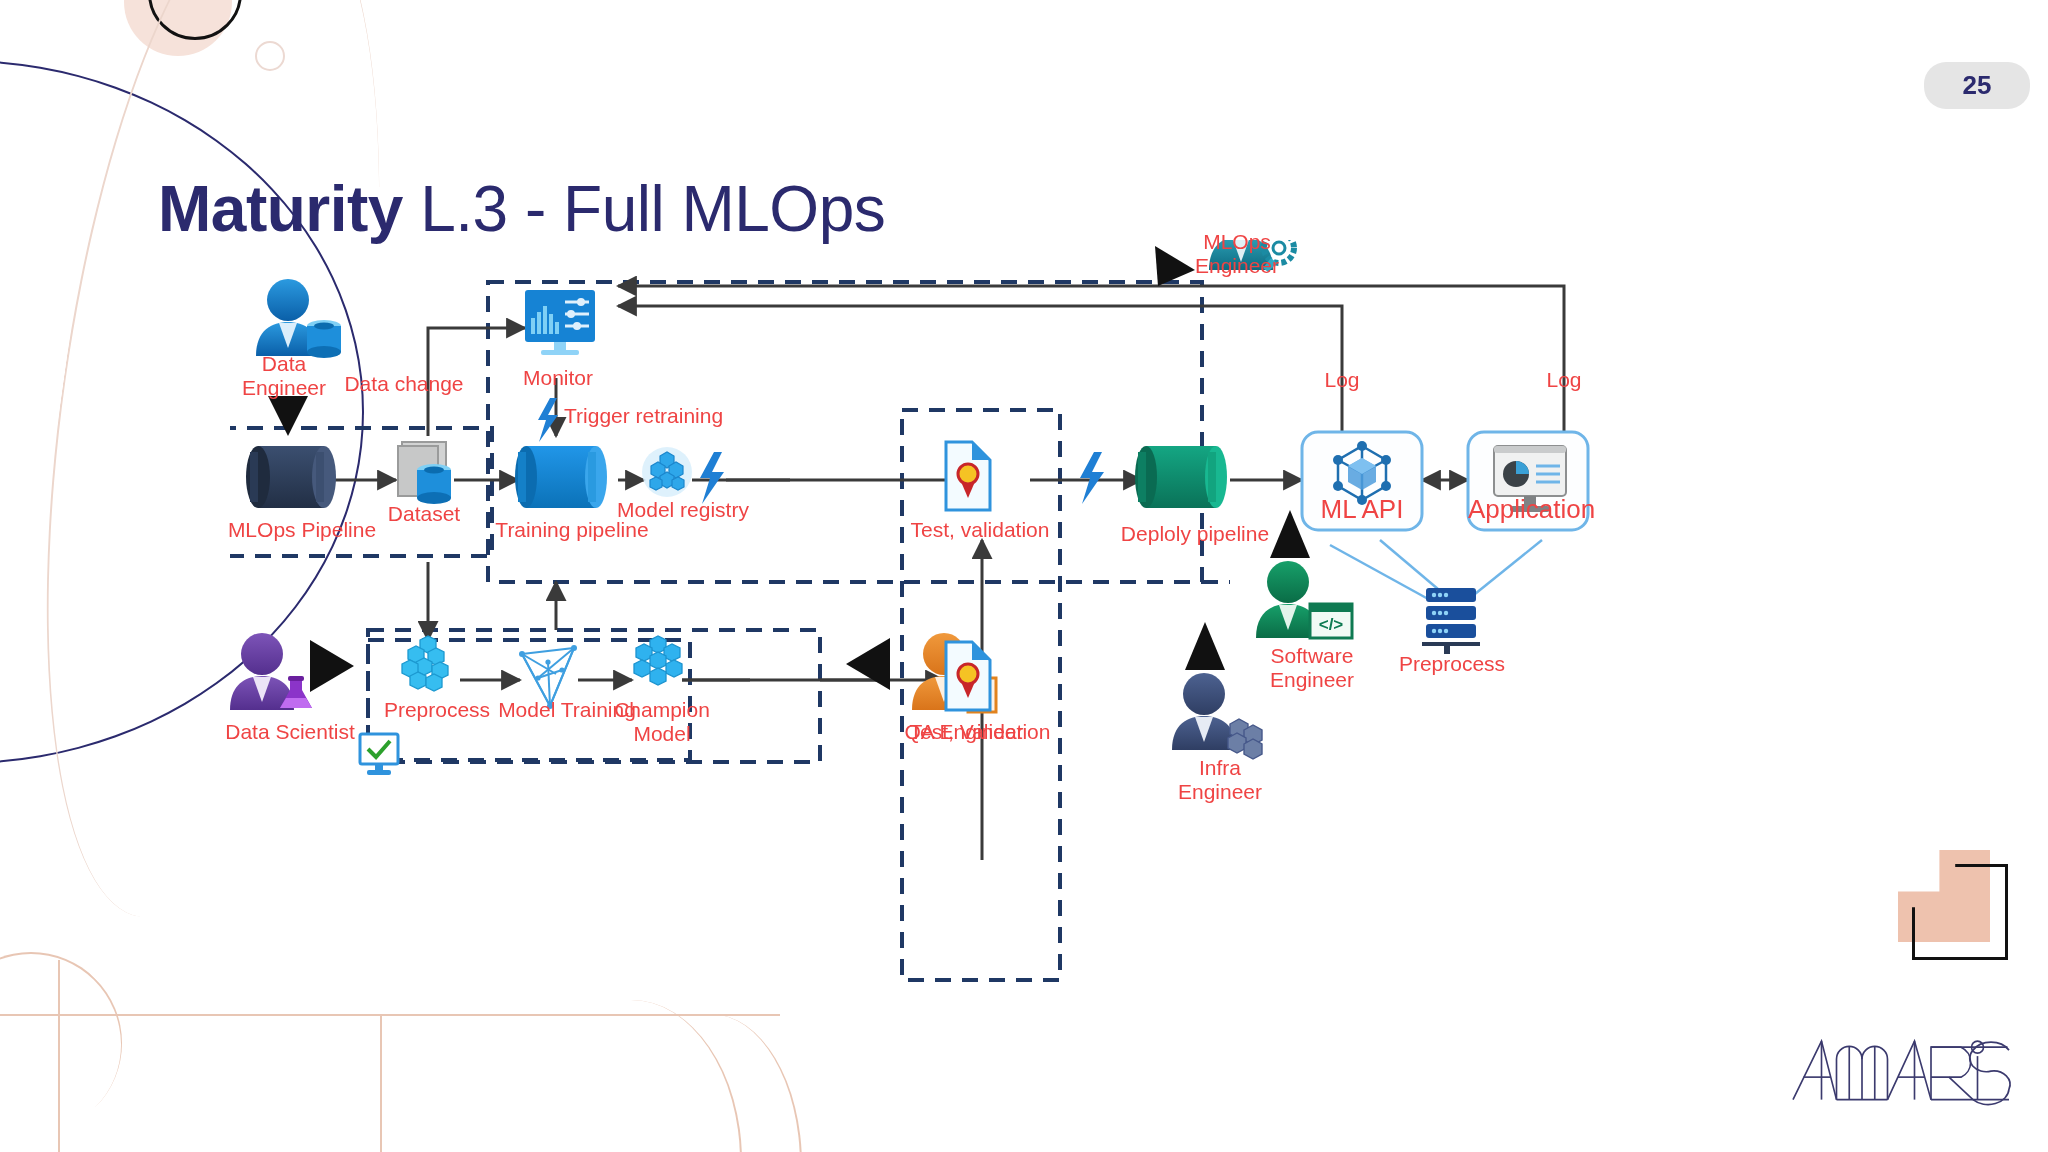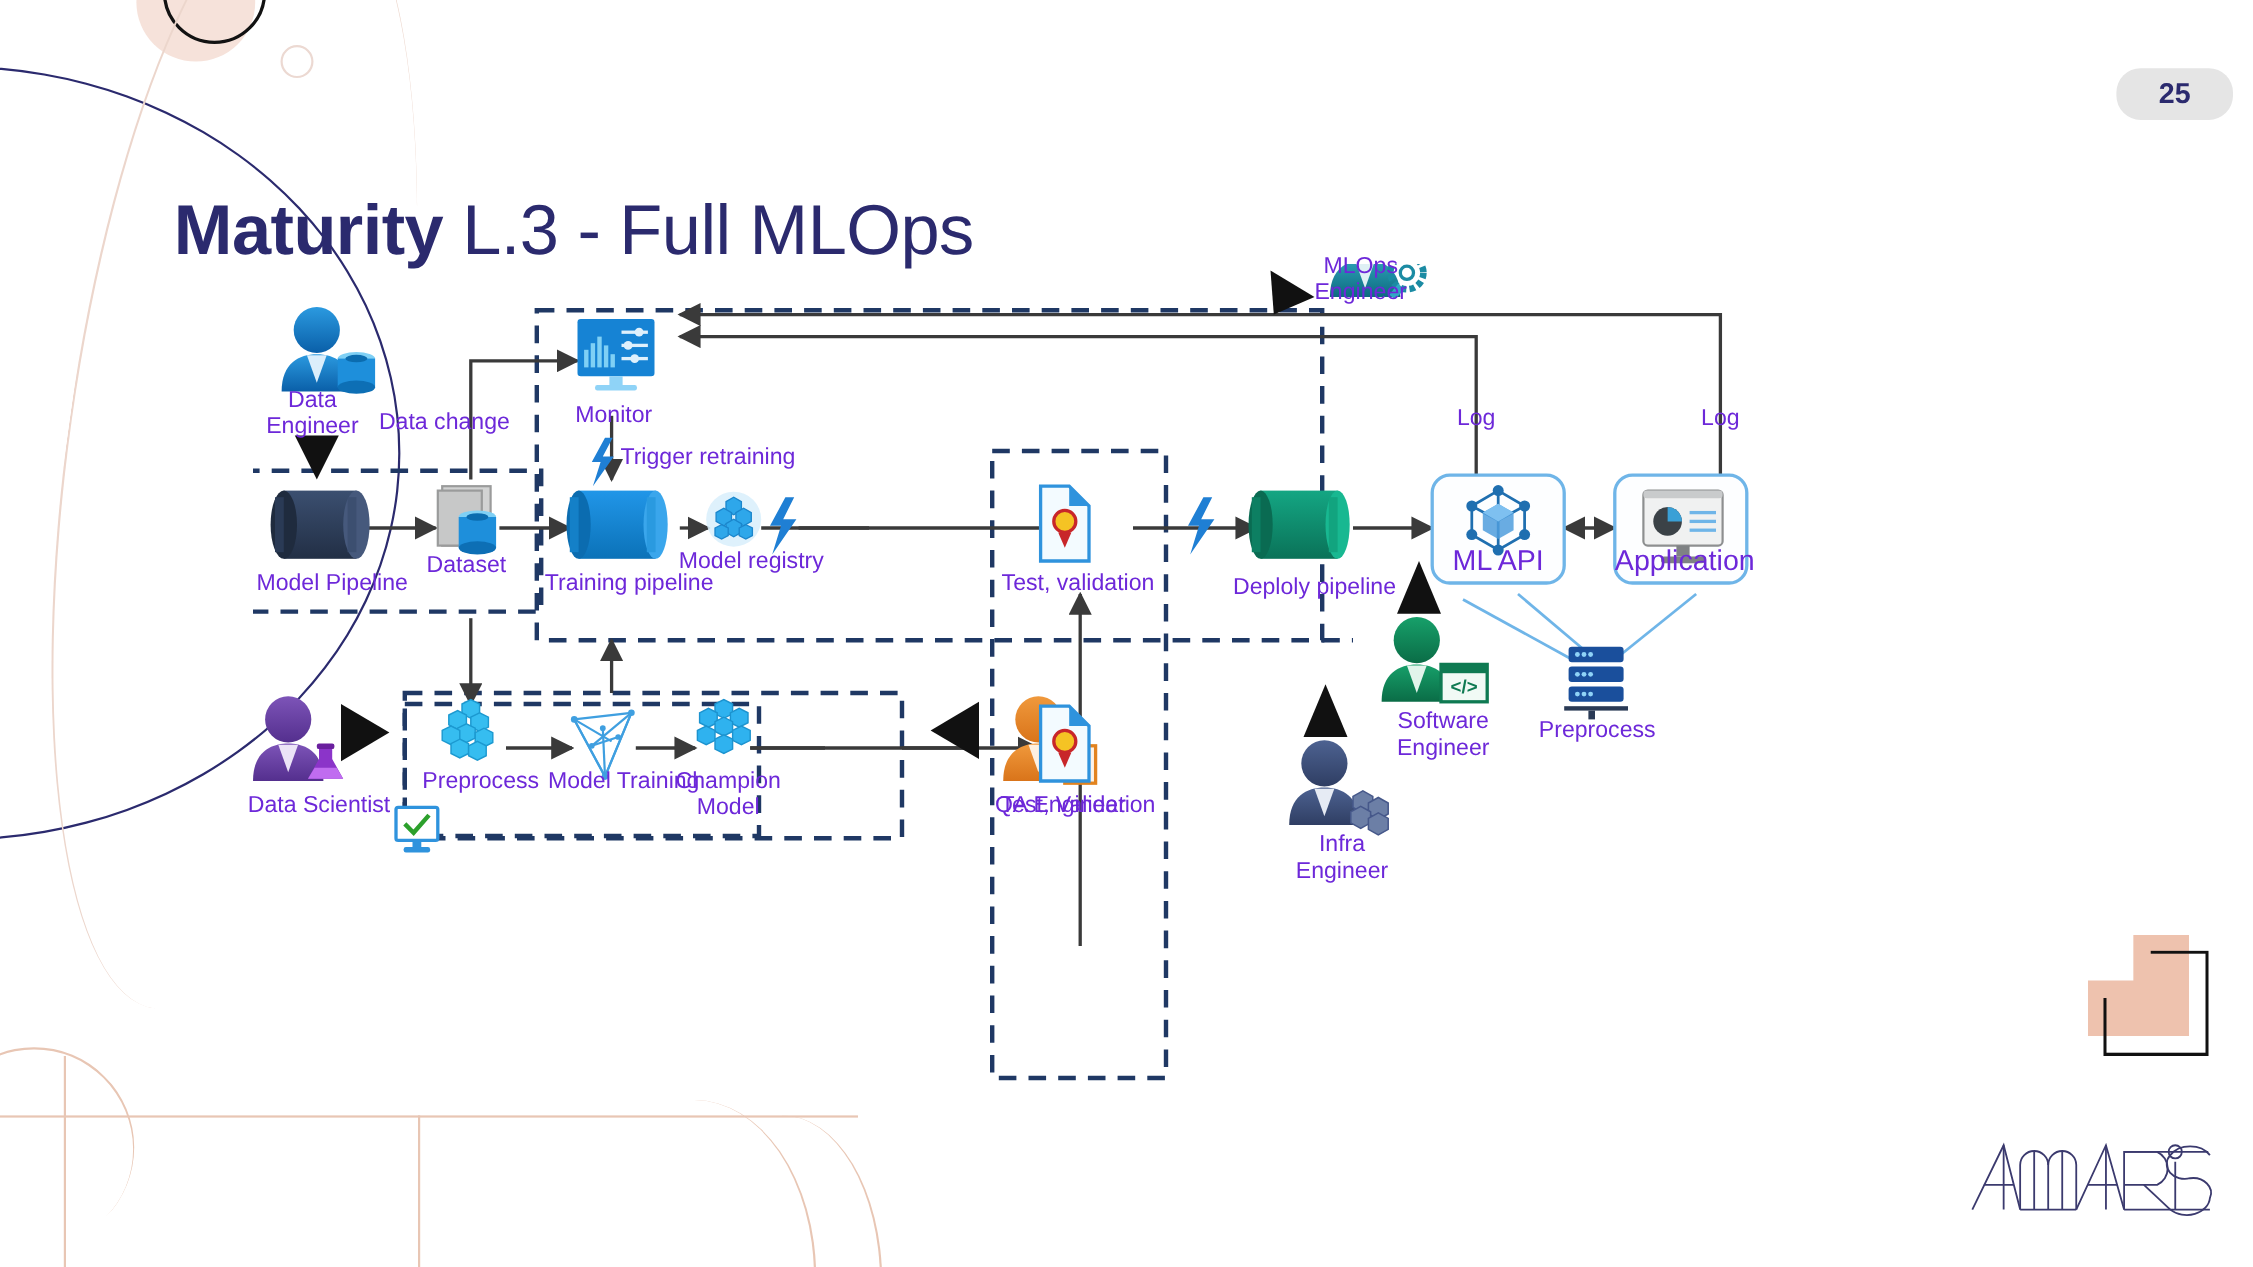--- a/index.html
+++ b/index.html
@@ -89,21 +89,21 @@
   #footer-caption a{color:#2f6bf2;text-decoration:underline;}
 
   
   #amaris-logo{position:absolute;left:1790px;top:1030px;width:225px;height:80px;}
 
   
   #diagram{position:absolute;left:230px;top:240px;width:1600px;height:790px;}
   #diagram svg{position:absolute;left:0;top:0;}
 
   .lbl{
-    position:absolute;font-size:21px;color:#6d28d9;
+    position:absolute;font-size:21px;color:#ef4444;
     text-align:center;white-space:nowrap;line-height:1.15;
   }
   .lbl.small{font-size:26px;}
 </style>
 </head>
 <body>
 
 <div class="slide">
 
   <div class="deco" id="deco-blob-peach"></div>
@@ -504,21 +504,21 @@
     <div class="lbl" style="left:1022px;top:404px;width:120px;">
       <span>Software</span><br>
       <span>Engineer</span>
     </div>
 
     <div class="lbl" style="left:930px;top:516px;width:120px;">
       <span>Infra</span><br>
       <span>Engineer</span>
     </div>
 
-    <div class="lbl" style="left:-8px;top:278px;width:160px;">Model Pipeline</div>
+    <div class="lbl" style="left:-8px;top:278px;width:160px;">MLOps Pipeline</div>
     <div class="lbl" style="left:136px;top:262px;width:116px;">Dataset</div>
     <div class="lbl" style="left:276px;top:126px;width:104px;">Monitor</div>
     <div class="lbl" style="left:252px;top:278px;width:180px;">Training pipeline</div>
     <div class="lbl" style="left:368px;top:258px;width:170px;">Model registry</div>
     <div class="lbl" style="left:670px;top:278px;width:160px;">Test, validation</div>
     <div class="lbl" style="left:880px;top:282px;width:170px;">Deploly pipeline</div>
     <div class="lbl small" style="left:1072px;top:255px;width:120px;">ML API</div>
     <div class="lbl small" style="left:1238px;top:255px;width:120px;">Application</div>
     <div class="lbl" style="left:1158px;top:412px;width:128px;">Preprocess</div>
 

